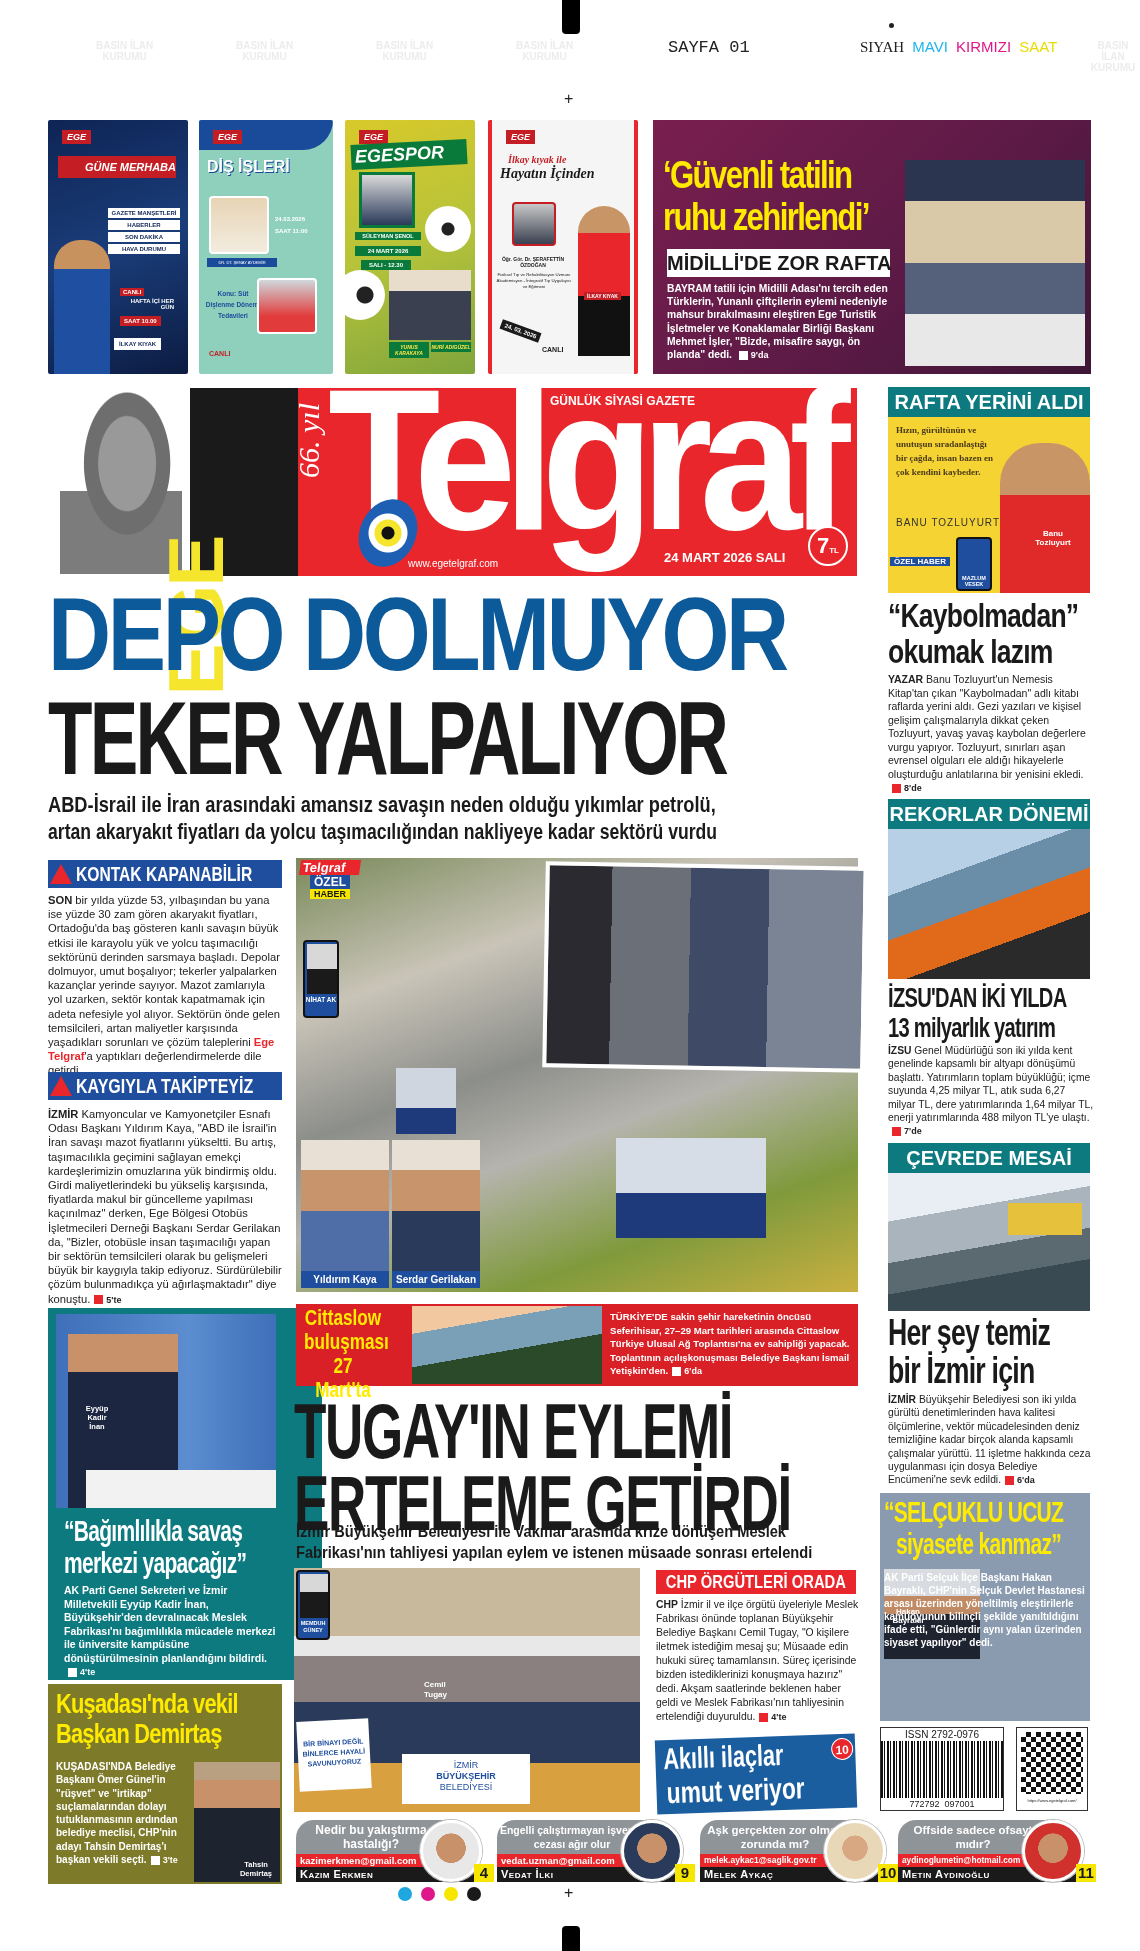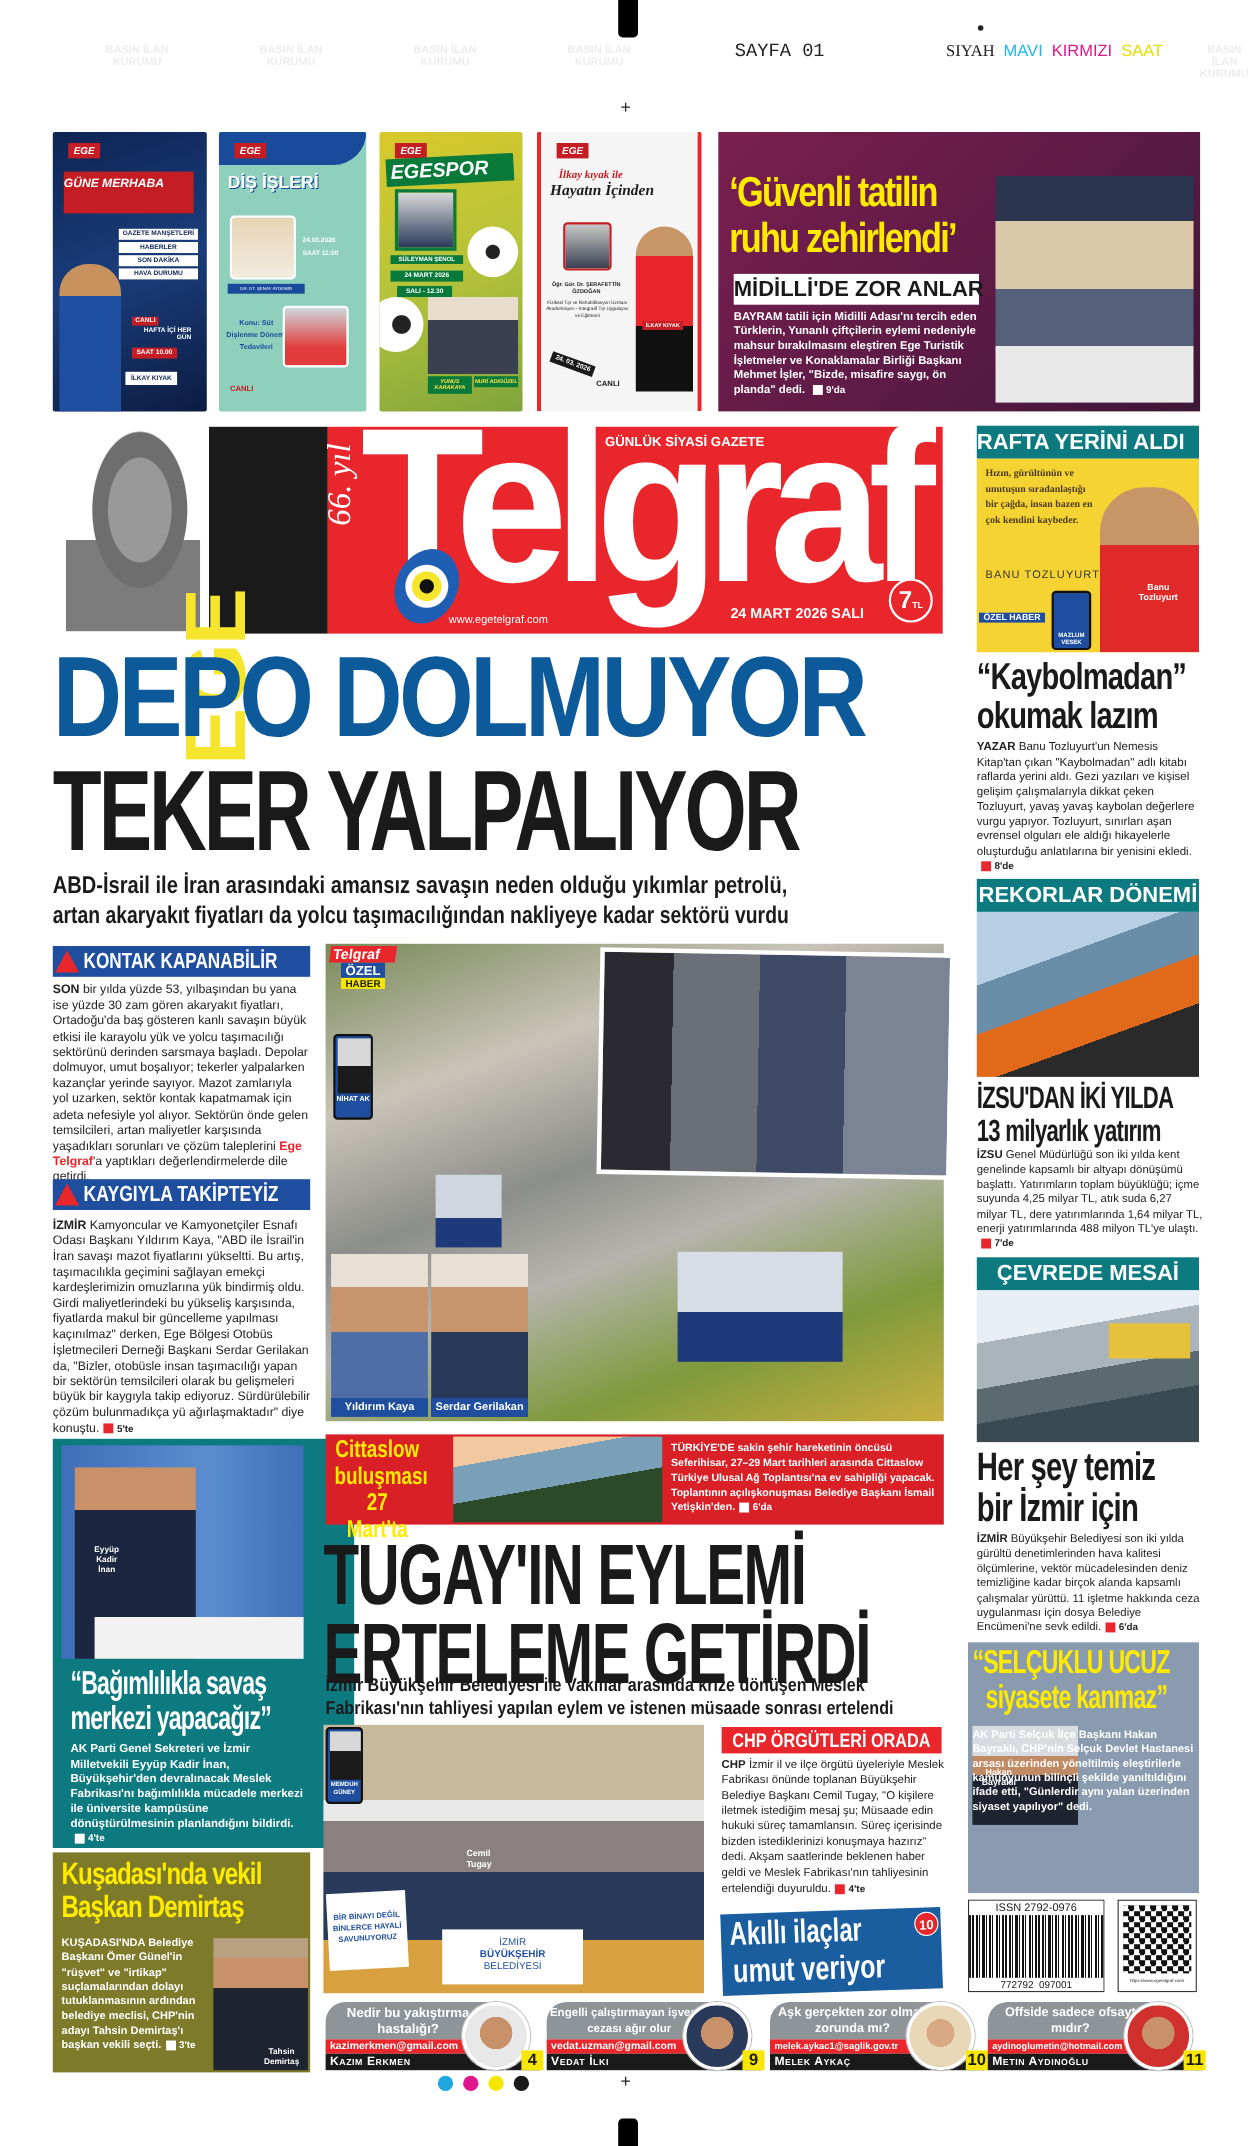--- a/index.html
+++ b/index.html
@@ -46,21 +46,21 @@
   <span style="color:#222;font-family:'Liberation Serif',serif">SIYAH</span>
   <span style="color:#1fb5e8">MAVI</span>
   <span style="color:#e0178a">KIRMIZI</span>
   <span style="color:#e8dc00">SAAT</span>
 </div>
 <div class="abs" style="left:889px;top:23px;width:5px;height:5px;border-radius:50%;background:#222"></div>
 <div class="plus" style="left:564px;top:90px">+</div>
 
 <div class="tile" style="left:48px;width:140px;background:linear-gradient(160deg,#0e2454,#1a3d7a 50%,#0c1c42)">
   <div class="egelogo">EGE</div>
-  <div class="abs" style="left:10px;top:36px;width:118px;height:38px;background:#c41e24;color:#fff;font-weight:bold;font-style:italic;font-size:11px;text-align:left;line-height:22px">GÜNE MERHABA</div>
+  <div class="abs" style="left:10px;top:36px;width:118px;height:22px;background:#c41e24;color:#fff;font-weight:bold;font-style:italic;font-size:11px;text-align:right;line-height:22px">GÜNE MERHABA</div>
   <div class="abs" style="left:60px;top:88px;width:72px;font-size:6px;font-weight:bold;color:#0e2454">
     <div style="background:#fff;margin-bottom:2px;padding:2px;text-align:center">GAZETE MANŞETLERİ</div>
     <div style="background:#fff;margin-bottom:2px;padding:2px;text-align:center">HABERLER</div>
     <div style="background:#fff;margin-bottom:2px;padding:2px;text-align:center">SON DAKİKA</div>
     <div style="background:#fff;padding:2px;text-align:center">HAVA DURUMU</div>
   </div>
   <div class="abs" style="left:6px;top:120px;width:56px;height:134px;background:linear-gradient(#c8925f 0 22%,#1f4fa0 22%);border-radius:26px 26px 0 0"></div>
   <div class="abs" style="left:72px;top:168px;background:#c41e24;color:#fff;font-size:6px;font-weight:bold;padding:1px 3px">CANLI</div>
   <div class="abs" style="left:72px;top:178px;width:54px;color:#fff;font-size:6px;font-weight:bold;text-align:right">HAFTA İÇİ HER GÜN</div>
   <div class="abs" style="left:72px;top:196px;background:#c41e24;color:#fff;font-size:6px;font-weight:bold;padding:2px 4px">SAAT 10.00</div>
@@ -103,21 +103,21 @@
   <div class="abs" style="left:4px;top:136px;width:74px;font-size:5px;font-weight:bold;text-align:center">Öğr. Gör. Dr. ŞERAFETTİN ÖZDOĞAN</div>
   <div class="abs" style="left:4px;top:152px;width:76px;font-size:4.3px;text-align:center;line-height:6px">Fiziksel Tıp ve Rehabilitasyon Uzmanı Akademisyen - İntegratif Tıp Uygulayıcı ve Eğitmeni</div>
   <div class="abs" style="left:92px;top:172px;background:#c41e24;color:#fff;font-size:5px;font-weight:bold;padding:1px 3px">İLKAY KIYAK</div>
   <div class="abs" style="left:8px;top:206px;background:#1a1a1a;color:#fff;font-size:6px;font-weight:bold;padding:2px 4px;transform:rotate(20deg)">24. 03. 2026</div>
   <div class="abs" style="left:50px;top:226px;color:#1a1a1a;font-size:7px;font-weight:bold">CANLI</div>
 </div>
 
 <div class="etik">
   <div class="abs" style="left:10px;top:34px;font-size:38px;font-weight:bold;color:#ffeb00;white-space:nowrap;letter-spacing:-2px;transform:scaleX(0.82);transform-origin:left">‘Güvenli tatilin</div>
   <div class="abs" style="left:10px;top:76px;font-size:38px;font-weight:bold;color:#ffeb00;white-space:nowrap;letter-spacing:-2px;transform:scaleX(0.82);transform-origin:left">ruhu zehirlendi’</div>
-  <div class="abs" style="left:14px;top:129px;width:223px;height:28px;background:#fff;color:#1a1a1a;font-weight:bold;font-size:20px;line-height:28px;text-align:center;white-space:nowrap">MİDİLLİ'DE ZOR ANLAR</div>
+  <div class="abs" style="left:14px;top:129px;width:223px;height:28px;background:#fff;color:#1a1a1a;font-weight:bold;font-size:20px;line-height:28px;text-align:center;white-space:nowrap">MİDİLLİ'DE ZOR RAFTA</div>
   <div class="abs" style="left:14px;top:162px;width:232px;font-size:10.3px;line-height:13.2px;color:#fff;font-weight:bold">
     <span>BAYRAM</span><span> tatili için Midilli Adası'nı tercih eden Türklerin, Yunanlı çiftçilerin eylemi nedeniyle mahsur bırakılmasını eleştiren Ege Turistik İşletmeler ve Konaklamalar Birliği Başkanı Mehmet İşler, "Bizde, misafire saygı, ön planda" dedi.</span>
     <span class="ref" style="background:#fff"></span><span class="reft">9'da</span>
   </div>
   <div class="photo" style="left:252px;top:40px;width:180px;height:206px;background:linear-gradient(#2b3550 0 20%,#d9c9a9 20% 50%,#55607a 50% 75%,#e8e8e8 75%)"></div>
 </div>
 
 <div class="abs" style="left:60px;top:390px;width:122px;height:184px;background:radial-gradient(ellipse at 55% 40%,#888 0 30%,#555 31% 45%,transparent 46%),linear-gradient(#fff 0 55%,#666 55%);border-radius:40% 40% 0 0;opacity:0.85"></div>
 <div class="ege-block">
   <div class="abs" style="left:6px;top:94px;width:180px;text-align:center;transform:rotate(-90deg) translate(-90px,-90px);transform-origin:center;font-size:78px;font-weight:bold;color:#f5e62d;letter-spacing:-2px;line-height:88px">EGE</div>
@@ -169,21 +169,21 @@
   <div style="width:30px;height:50px;margin:2px;background:linear-gradient(#d8d8d8 0 50%,#1a1a1a 50%)"></div>
   <div style="color:#fff;font-size:6.5px;font-weight:bold;text-align:center;line-height:8px">NİHAT AK</div>
 </div>
 <div class="abs" style="left:301px;top:1140px;width:88px;height:148px;background:linear-gradient(#e8e0d4 0 20%,#c7946c 20% 48%,#4f6ea8 48%)">
   <div style="position:absolute;bottom:0;left:0;width:100%;background:#1f4e9e;color:#fff;font-size:10px;font-weight:bold;text-align:center;padding:3px 0">Yıldırım Kaya</div>
 </div>
 <div class="abs" style="left:392px;top:1140px;width:88px;height:148px;background:linear-gradient(#e8e0d4 0 20%,#c7946c 20% 48%,#2a3a5a 48%)">
   <div style="position:absolute;bottom:0;left:0;width:100%;background:#1f4e9e;color:#fff;font-size:10px;font-weight:bold;text-align:center;padding:3px 0;white-space:nowrap">Serdar Gerilakan</div>
 </div>
 
-<div class="sec-bar teal" style="left:888px;top:387px;width:202px;height:30px;">
+<div class="sec-bar teal" style="left:888px;top:387px;width:202px;height:30px;justify-content:center">
   <span style="font-size:20px;white-space:nowrap">RAFTA YERİNİ ALDI</span>
 </div>
 <div class="photo" style="left:888px;top:417px;width:202px;height:176px;background:#f5d332">
   <div style="position:absolute;left:8px;top:6px;width:104px;font-size:9px;font-weight:bold;font-family:'Liberation Serif',serif;line-height:14px;color:#4a3a1a">Hızın, gürültünün ve unutuşun sıradanlaştığı bir çağda, insan bazen en çok kendini kaybeder.</div>
   <div style="position:absolute;left:8px;top:100px;font-size:10px;letter-spacing:1px;color:#333">BANU TOZLUYURT</div>
   <div style="position:absolute;left:112px;top:26px;width:90px;height:150px;background:linear-gradient(#c89566 0 35%,#e02a2a 35%);border-radius:40px 40px 0 0"></div>
   <div style="position:absolute;left:140px;top:112px;width:50px;color:#fff;font-size:8px;font-weight:bold;text-align:center">Banu Tozluyurt</div>
   <div style="position:absolute;left:68px;top:120px;width:36px;height:54px;background:#1f4e9e;border:2px solid #111;border-radius:4px">
     <div style="position:absolute;bottom:2px;width:100%;color:#fff;font-size:5.5px;font-weight:bold;text-align:center">MAZLUM VESEK</div>
   </div>

